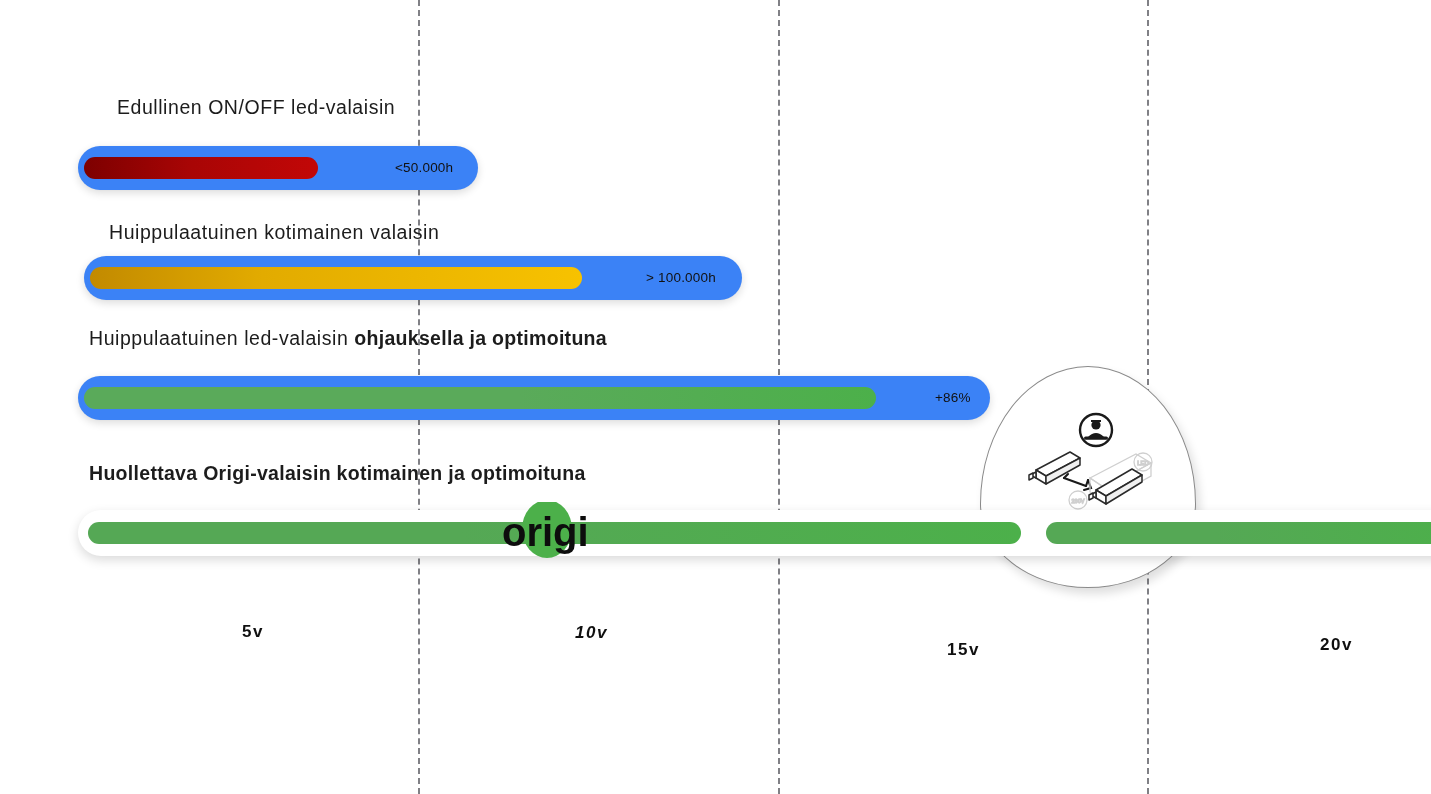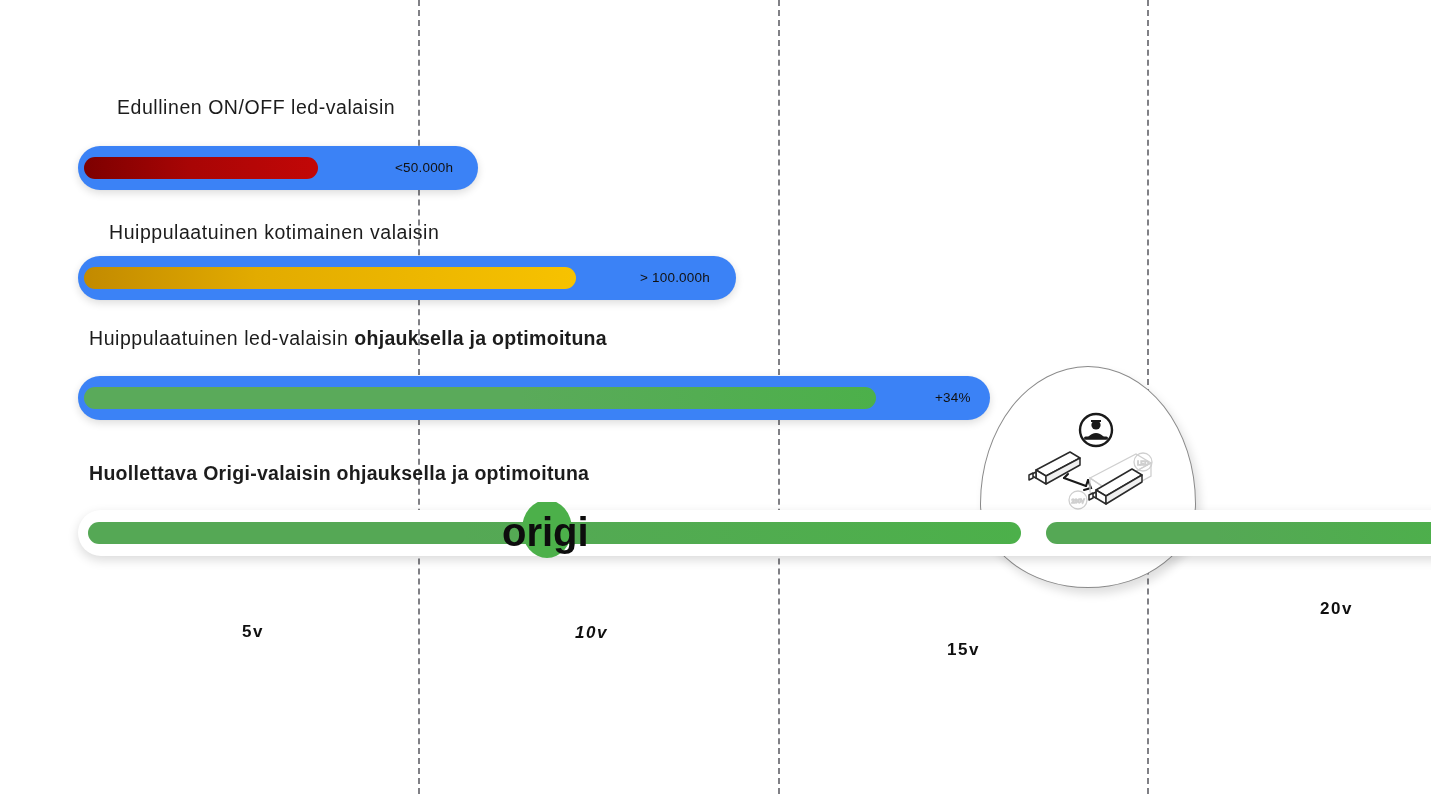--- a/index.html
+++ b/index.html
@@ -183,49 +183,49 @@
   <div class="track" style="left:78px; top:146px; width:400px;">
     <div class="fill red" style="width:234px;"></div>
     <div class="value-chip" style="left:317px; top:14px;">&lt;50.000h</div>
   </div>
 </div>
 
 <div class="row" id="row-premium" style="left:0; top:0; width:100%; height:0;">
   <div class="row-label" style="left:89px; top:221px;margin-left:20px;">
     <span>Huippulaatuinen kotimainen valaisin</span>
   </div>
-  <div class="track" style="left:78px; top:256px; width:658px;">
+  <div class="track" style="left:84px; top:256px; width:658px;">
     <div class="fill yellow" style="width:492px;"></div>
     <div class="value-chip" style="left:562px; top:14px;">&gt; 100.000h</div>
   </div>
 </div>
 
 <div class="row" id="row-controlled" style="left:0; top:0; width:100%; height:0;">
   <div class="row-label" style="left:89px; top:327px;">
     <span>Huippulaatuinen led-valaisin </span><span class="bold">ohjauksella ja optimoituna</span>
   </div>
   <div class="track" style="left:78px; top:376px; width:912px;">
     <div class="fill green" style="width:792px;"></div>
-    <div class="value-chip" style="left:857px; top:14px;">+34%</div>
+    <div class="value-chip" style="left:857px; top:14px;">+86%</div>
   </div>
 </div>
 
 <div class="row" id="row-maintained" style="left:0; top:0; width:100%; height:0;">
   <div class="row-label bold" style="left:89px; top:462px;">
-    <span>Huollettava Origi-valaisin ohjauksella ja optimoituna</span>
+    <span>Huollettava Origi-valaisin kotimainen ja optimoituna</span>
   </div>
   <div class="track-full" style="top:510px;">
     <div class="seg" style="left:10px; width:933px;"></div>
     <div class="seg" style="left:968px; width:425px;"></div>
   </div>
 </div>
 
 <svg id="origi-logo" viewBox="0 0 98 62">
   <ellipse cx="47" cy="27" rx="25" ry="29" fill="#4cb04a"></ellipse>
   <g fill="#0d0d0d" font-family="Liberation Sans, sans-serif" font-size="40" font-weight="700">
     <text x="2" y="44">origi</text>
   </g>
 </svg>
 
 <div class="axis-label" style="left:242px; top:622px;">5v</div>
 <div class="axis-label" style="left:575px; top:623px;font-style:italic;">10v</div>
 <div class="axis-label" style="left:947px; top:640px;">15v</div>
-<div class="axis-label" style="left:1320px; top:599px;text-align:right;">20v</div>
+<div class="axis-label" style="left:1320px; top:635px;text-align:right;">20v</div>
 
 </body></html>

